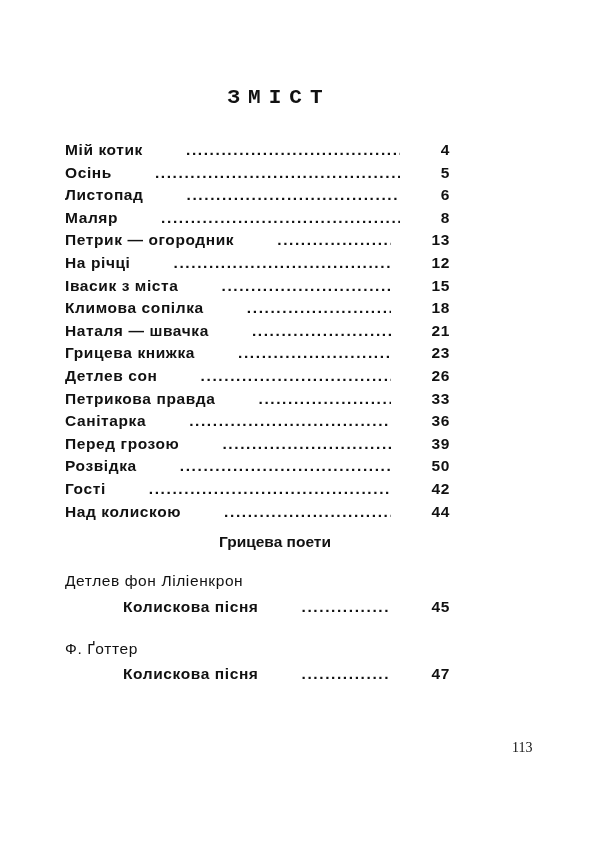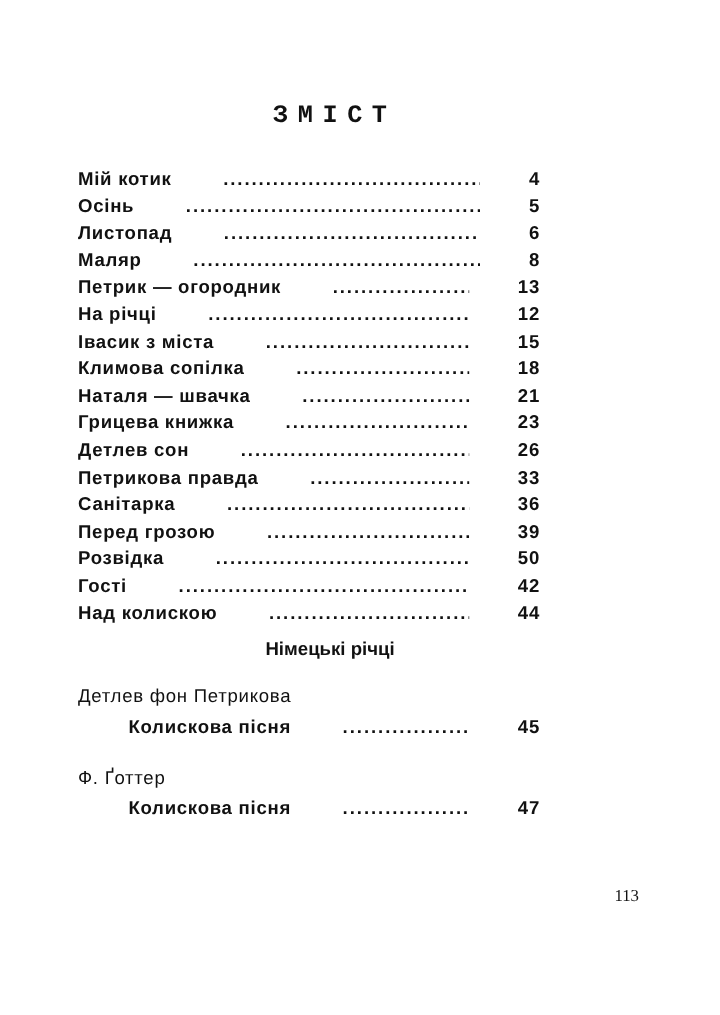--- a/index.html
+++ b/index.html
@@ -36,21 +36,21 @@
   .section-header {
     position: absolute; left: 0; top: 533px; width: 542px;
     text-align: center; font-size: 15.5px; font-weight: bold;
     padding-left: 4px;
   }
   .author {
     position: absolute; left: 65px;
     font-size: 15.5px; letter-spacing: 0.6px; font-weight: normal;
   }
   .sub-toc { position: absolute; left: 107px; width: 343px; }
-  .sub-toc .toc-row { font-weight: bold; }
+  .sub-toc .toc-row { font-weight: bold; margin-left: 16px; }
   .page-number {
     position: absolute; left: 512px; top: 740px;
     font-family: "Liberation Serif", "DejaVu Serif", serif;
     font-size: 14px;
   }
 </style>
 </head>
 <body>
 
 <div class="page-title">ЗМІСТ</div>
@@ -136,23 +136,23 @@
       <span class="toc-dots"></span>
       <span class="toc-page">42</span>
     </div>
   <div class="toc-row">
       <span class="toc-title">Над колискою</span>
       <span class="toc-dots"></span>
       <span class="toc-page">44</span>
     </div>
 </div>
 
-<div class="section-header">Німецькі річці</div>
+<div class="section-header">Грицева поети</div>
 
-<div class="author" style="top:572px;">Детлев фон Петрикова</div>
+<div class="author" style="top:572px;">Детлев фон Ліліенкрон</div>
 <div class="sub-toc" style="top:596px;">
   <div class="toc-row">
       <span class="toc-title">Колискова пісня</span>
       <span class="toc-dots"></span>
       <span class="toc-page">45</span>
     </div>
 </div>
 
 <div class="author" style="top:640px;">Ф. Ґоттер</div>
 <div class="sub-toc" style="top:663px;">

